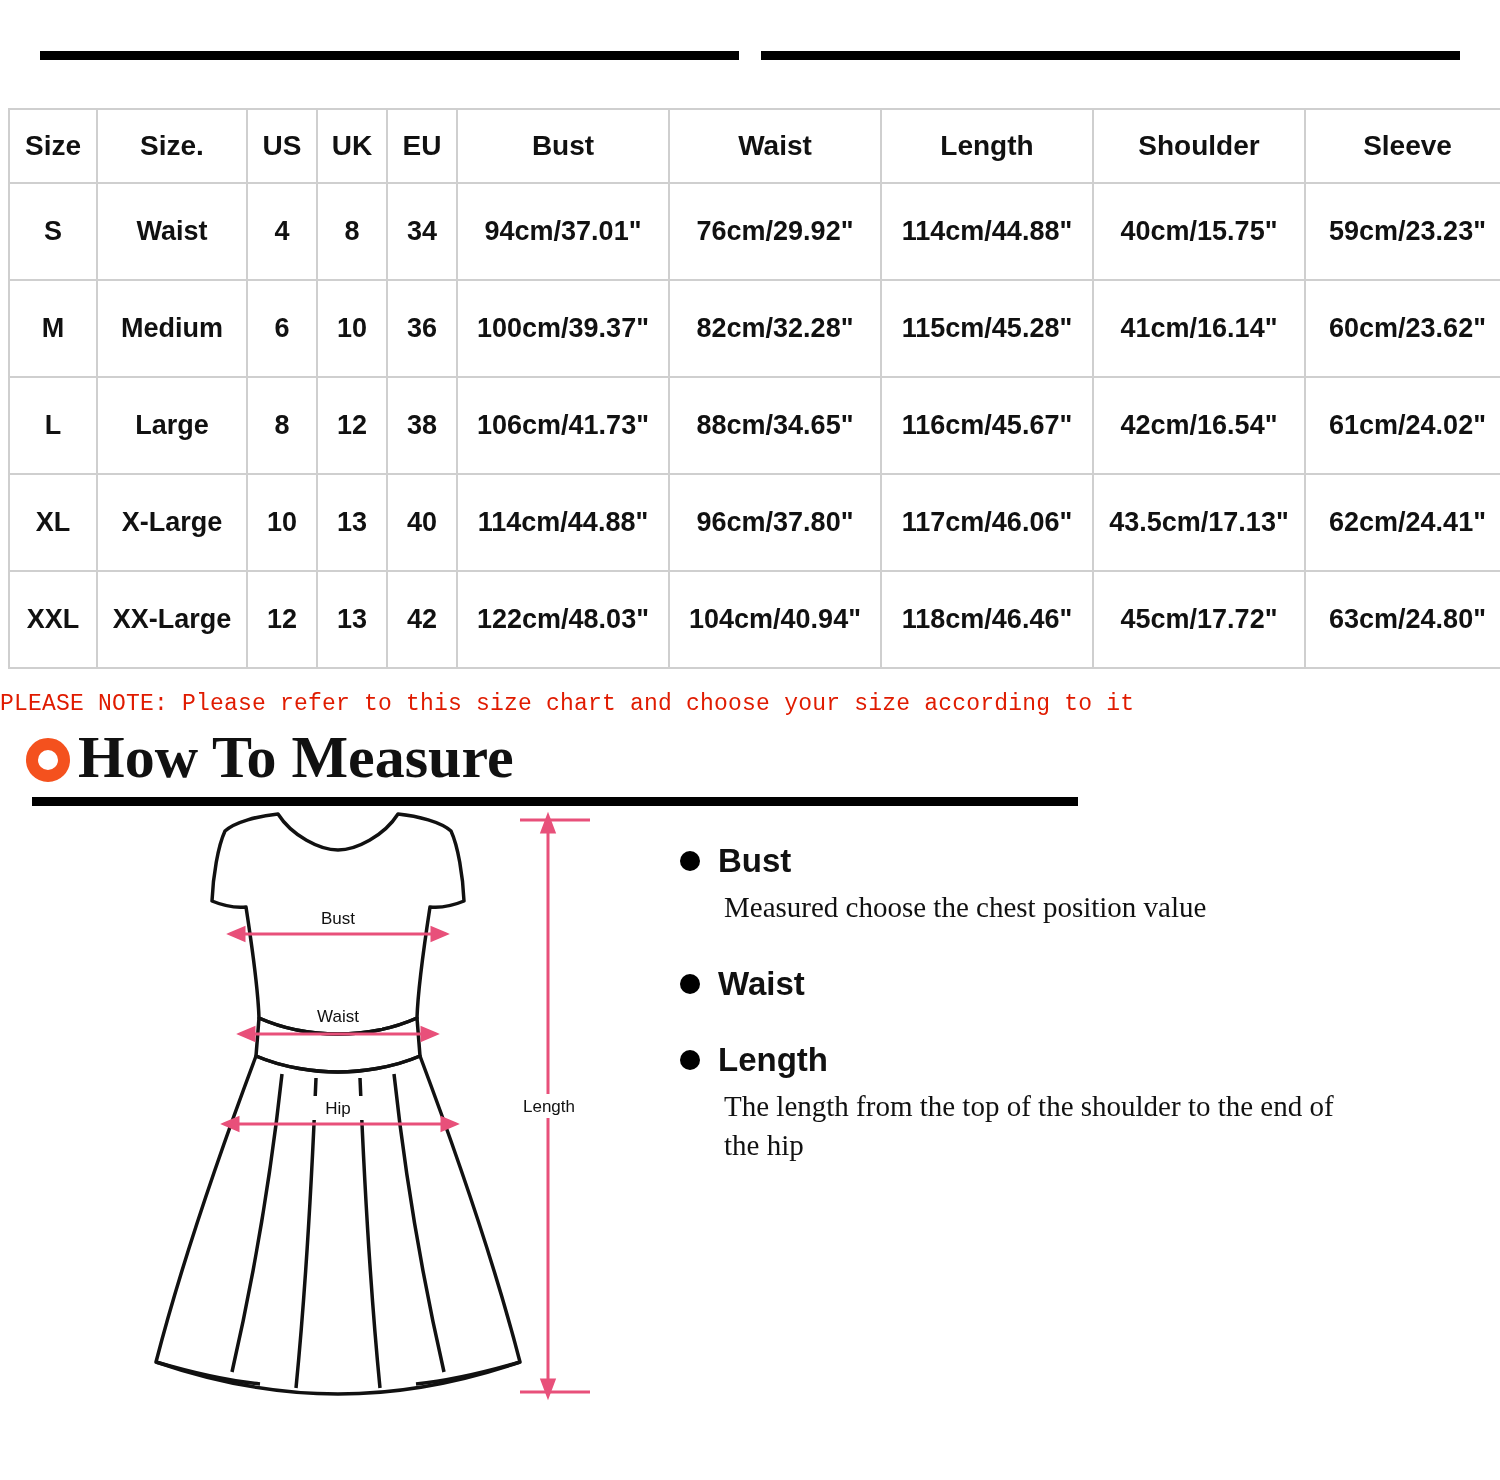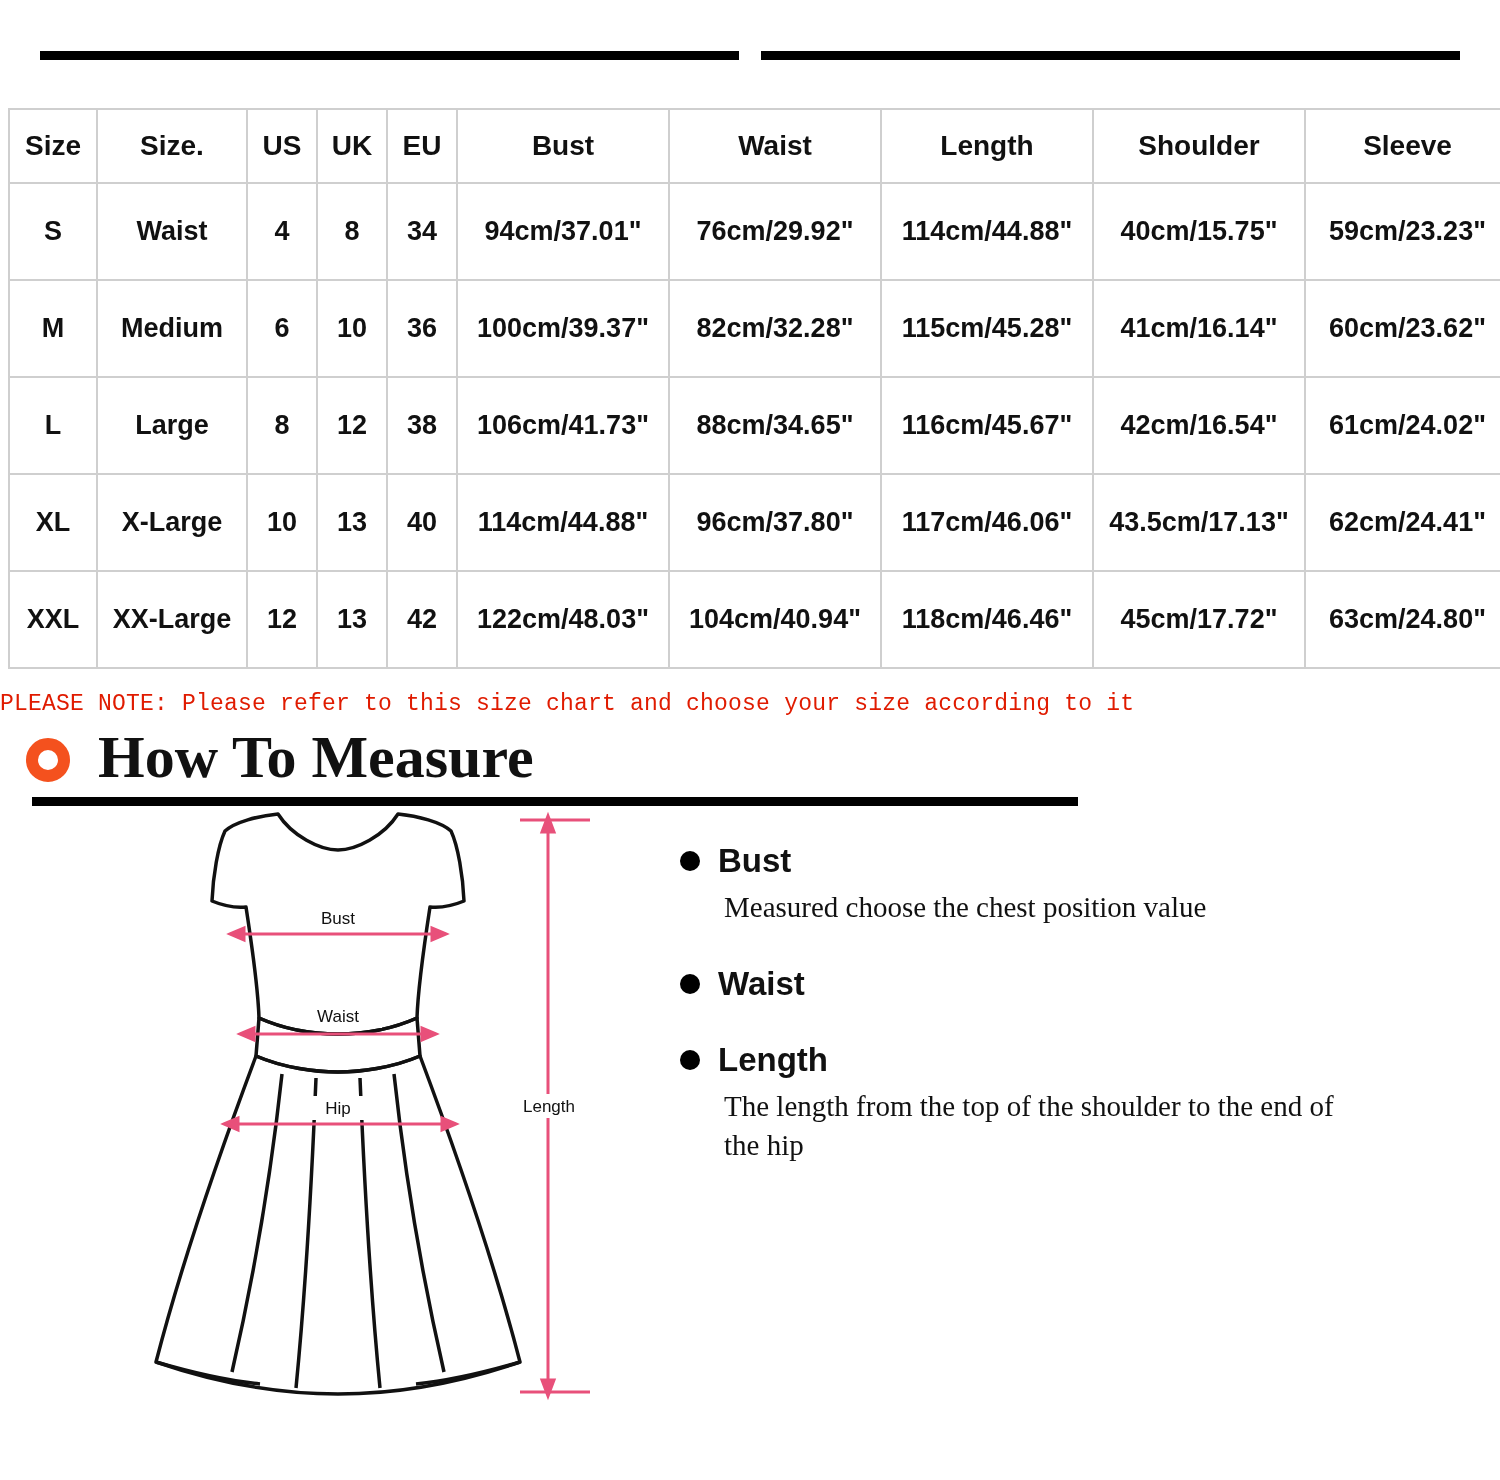--- a/index.html
+++ b/index.html
@@ -88,21 +88,21 @@
     letter-spacing: 0.2px;
   }
 
   
   .htm-block {
     padding: 4px 0 0 26px;
   }
   .htm-head {
     display: flex;
     align-items: center;
-    gap: 28px;
+    gap: 8px;
   }
   .htm-ring {
     width: 44px;
     height: 44px;
     border-radius: 50%;
     border: 12px solid #f4511e;
     box-sizing: border-box;
     flex: 0 0 auto;
     margin-top: 6px;
   }

